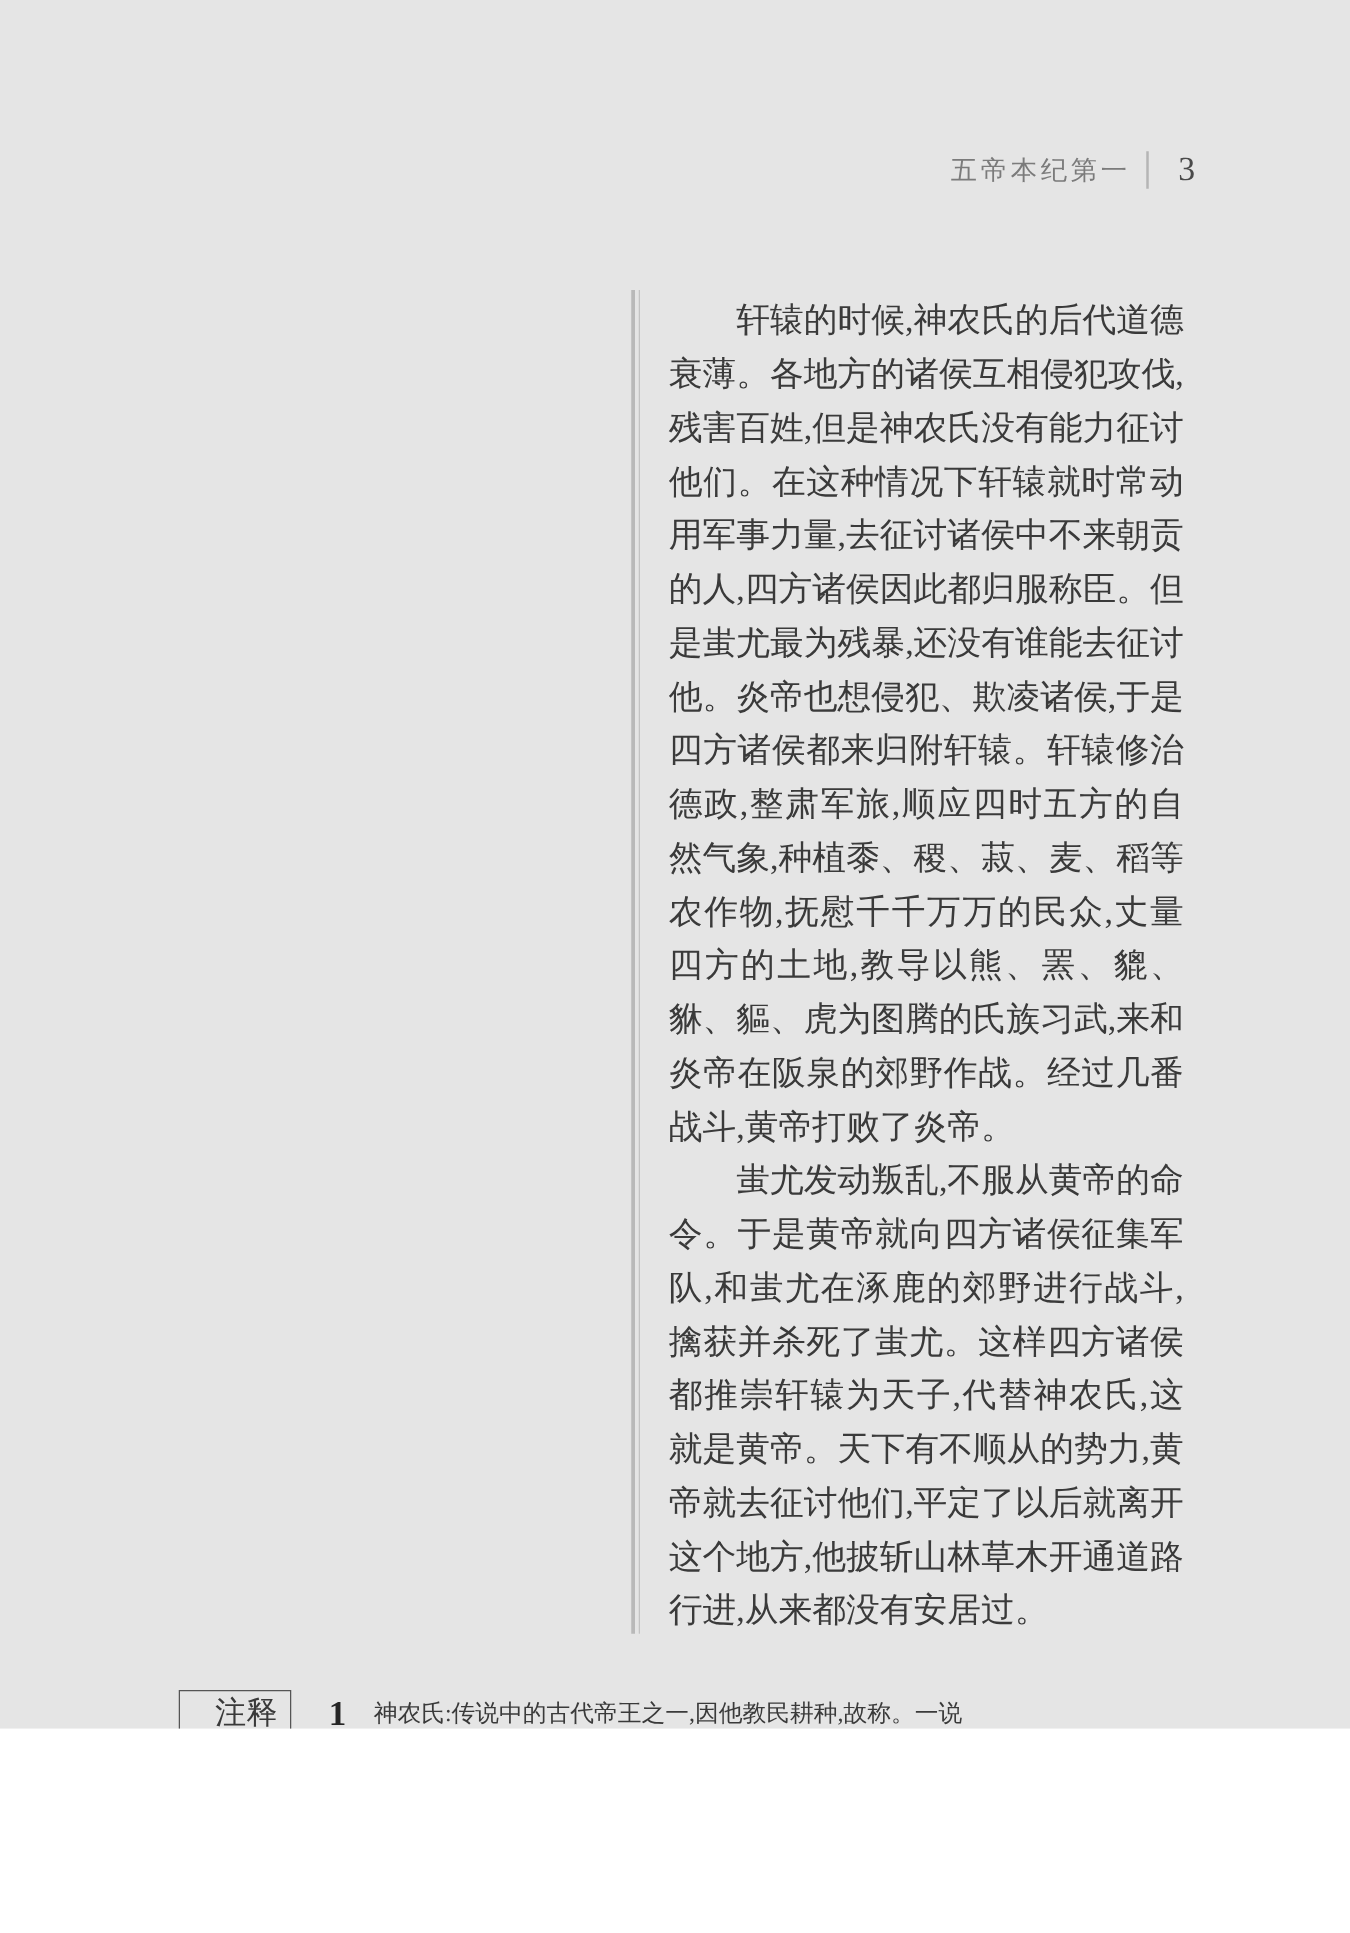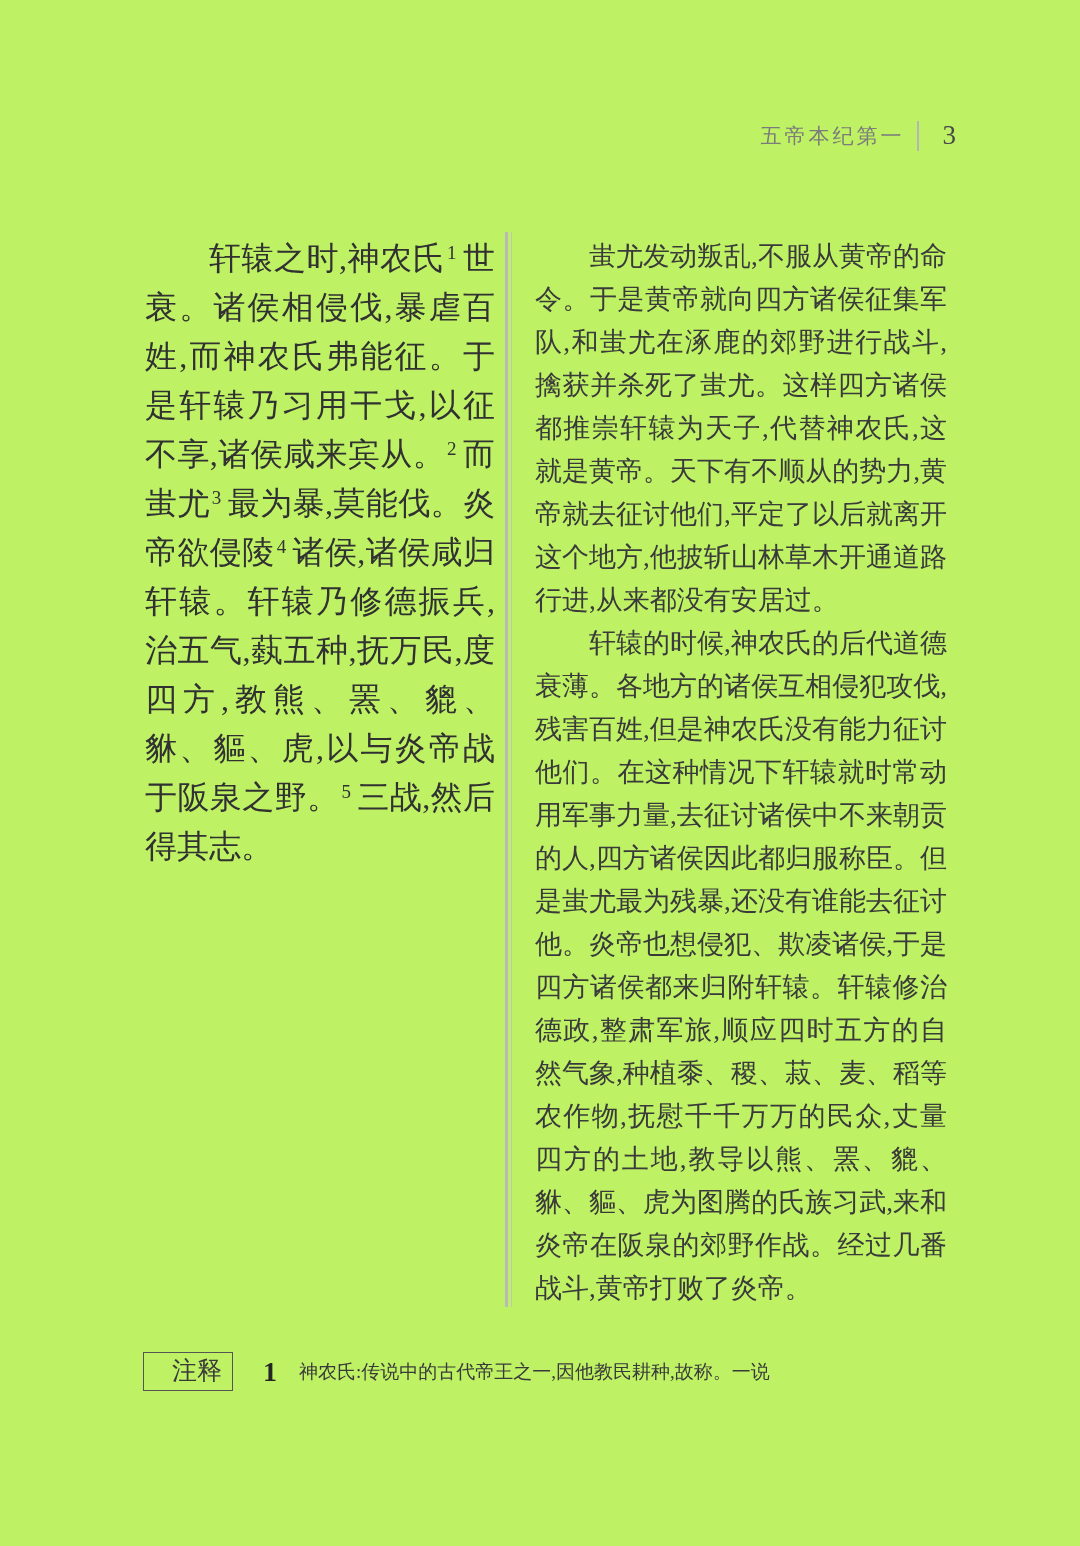--- a/index.html
+++ b/index.html
@@ -3,22 +3,22 @@
 <meta charset="utf-8">
 <style>
   html, body {
     margin: 0;
     padding: 0;
     background: #ffffff;
   }
   .page {
     position: relative;
     width: 1080px;
-    height: 1546px;
-    background: #bef264;
+    height: 1383px;
+    background: #e5e5e5;
     overflow: hidden;
     font-family: "Liberation Serif", "DejaVu Serif", serif;
   }
   
   .page-header {
     position: absolute;
     top: 120px;
     right: 124px;
     display: flex;
     align-items: center;
@@ -134,28 +134,27 @@
 
 <div class="page">
 
   <header class="page-header">
     <span class="chapter-title">五帝本纪第一</span>
     <span class="header-sep"></span>
     <span class="page-number">3</span>
   </header>
 
   <section class="original-col" id="original-col">
-      <p>轩辕之时,神农氏<sup>1</sup>世衰。诸侯相侵伐,暴虐百姓,而神农氏弗能征。于是轩辕乃习用干戈,以征不享,诸侯咸来宾从。<sup>2</sup>而蚩尤<sup>3</sup>最为暴,莫能伐。炎帝欲侵陵<sup>4</sup>诸侯,诸侯咸归轩辕。轩辕乃修德振兵,治五气,蓺五种,抚万民,度四方,教熊、罴、貔、貅、貙、虎,以与炎帝战于阪泉之野。<sup>5</sup>三战,然后得其志。</p>
     </section>
 
   <div class="col-divider"></div>
 
   <section class="translation-col" id="translation-col">
+      <p>轩辕的时候,神农氏的后代道德衰薄。各地方的诸侯互相侵犯攻伐,残害百姓,但是神农氏没有能力征讨他们。在这种情况下轩辕就时常动用军事力量,去征讨诸侯中不来朝贡的人,四方诸侯因此都归服称臣。但是蚩尤最为残暴,还没有谁能去征讨他。炎帝也想侵犯、欺凌诸侯,于是四方诸侯都来归附轩辕。轩辕修治德政,整肃军旅,顺应四时五方的自然气象,种植黍、稷、菽、麦、稻等农作物,抚慰千千万万的民众,丈量四方的土地,教导以熊、罴、貔、貅、貙、虎为图腾的氏族习武,来和炎帝在阪泉的郊野作战。经过几番战斗,黄帝打败了炎帝。</p>
       <p>蚩尤发动叛乱,不服从黄帝的命令。于是黄帝就向四方诸侯征集军队,和蚩尤在涿鹿的郊野进行战斗,擒获并杀死了蚩尤。这样四方诸侯都推崇轩辕为天子,代替神农氏,这就是黄帝。天下有不顺从的势力,黄帝就去征讨他们,平定了以后就离开这个地方,他披斩山林草木开通道路行进,从来都没有安居过。</p>
-      <p>轩辕的时候,神农氏的后代道德衰薄。各地方的诸侯互相侵犯攻伐,残害百姓,但是神农氏没有能力征讨他们。在这种情况下轩辕就时常动用军事力量,去征讨诸侯中不来朝贡的人,四方诸侯因此都归服称臣。但是蚩尤最为残暴,还没有谁能去征讨他。炎帝也想侵犯、欺凌诸侯,于是四方诸侯都来归附轩辕。轩辕修治德政,整肃军旅,顺应四时五方的自然气象,种植黍、稷、菽、麦、稻等农作物,抚慰千千万万的民众,丈量四方的土地,教导以熊、罴、貔、貅、貙、虎为图腾的氏族习武,来和炎帝在阪泉的郊野作战。经过几番战斗,黄帝打败了炎帝。</p>
     </section>
 
   <footer class="notes">
     <span class="notes-label">注释</span>
     <div class="notes-body" id="notes-body">
         <span class="note-number">1</span>
         <span class="note-text">神农氏:传说中的古代帝王之一,因他教民耕种,故称。一说</span>
       </div>
   </footer>
 

